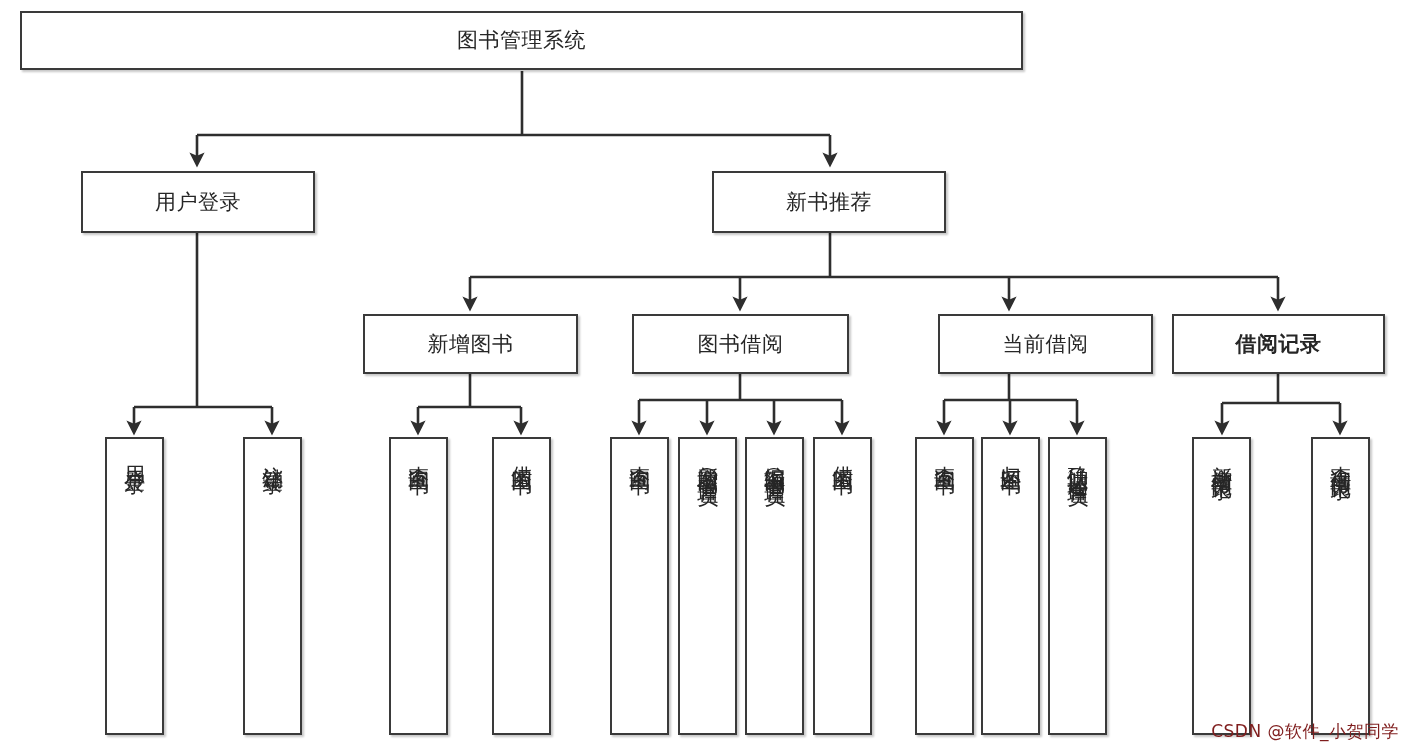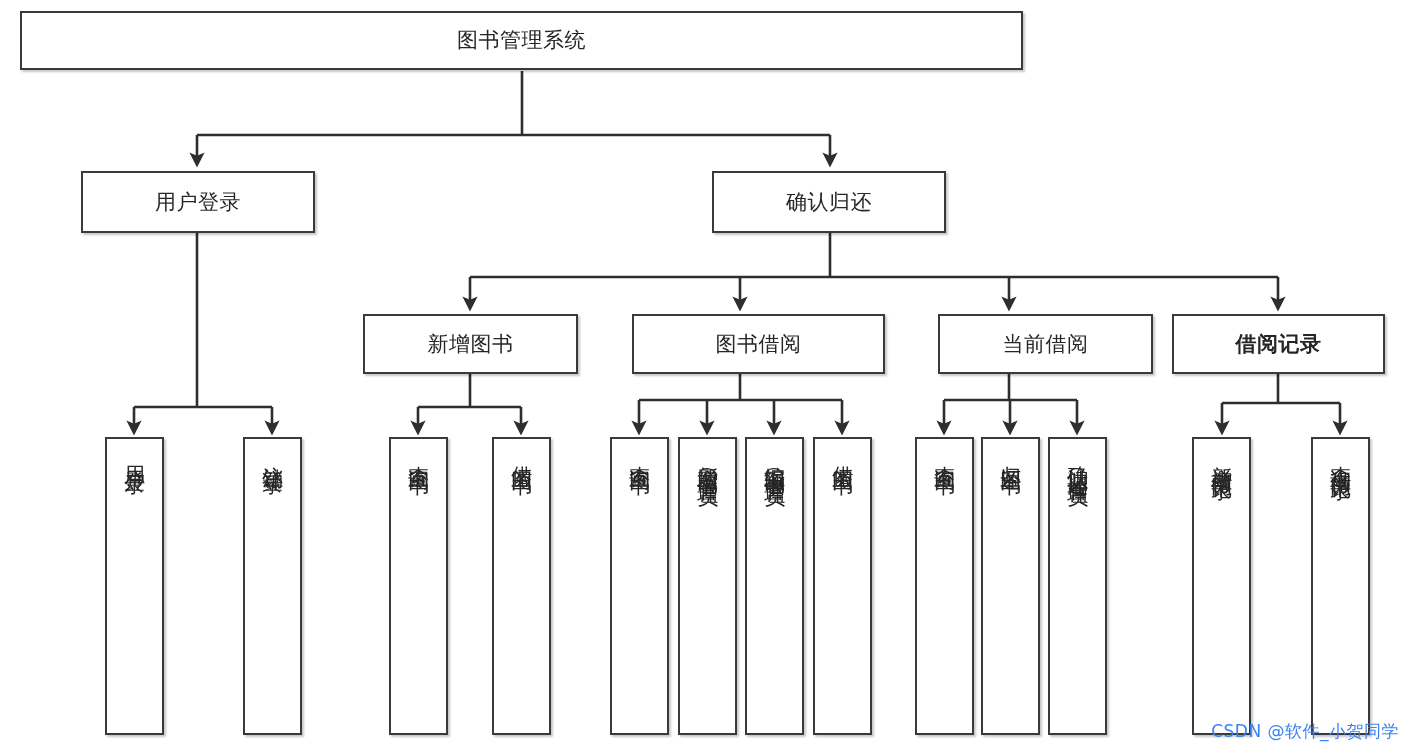--- a/index.html
+++ b/index.html
@@ -54,21 +54,21 @@
   .node.vertical {
     align-items: flex-start;
     justify-content: center;
     padding-top: 10px;
   }
   .watermark {
     position: absolute;
     right: 6px;
     bottom: 4px;
     font-size: 17px;
-    color: #3b82f6;
+    color: #7f1d1d;
     letter-spacing: 0.5px;
     white-space: nowrap;
     user-select: none;
     margin-top: 47px;
   }
 </style>
 </head>
 <body>
 
 <div id="diagram-root">
@@ -125,28 +125,28 @@
 
   <div class="node" style="left:20px; top:11px; width:1003px; height:59px;">
     <span class="label">图书管理系统</span>
   </div>
 
   <div class="node" style="left:81px; top:171px; width:234px; height:62px;">
     <span class="label">用户登录</span>
   </div>
 
   <div class="node" style="left:712px; top:171px; width:234px; height:62px;">
-    <span class="label">确认归还</span>
+    <span class="label">新书推荐</span>
   </div>
 
   <div class="node" style="left:363px; top:314px; width:215px; height:60px;">
     <span class="label">新增图书</span>
   </div>
 
-  <div class="node" style="left:632px; top:314px; width:253px; height:60px;">
+  <div class="node" style="left:632px; top:314px; width:217px; height:60px;">
     <span class="label">图书借阅</span>
   </div>
 
   <div class="node" style="left:902px; top:314px; width:215px; height:60px;margin-left:36px;">
     <span class="label">当前借阅</span>
   </div>
 
   <div class="node" style="left:1172px; top:314px; width:213px; height:60px;font-weight:bold;">
     <span class="label">借阅记录</span>
   </div>

